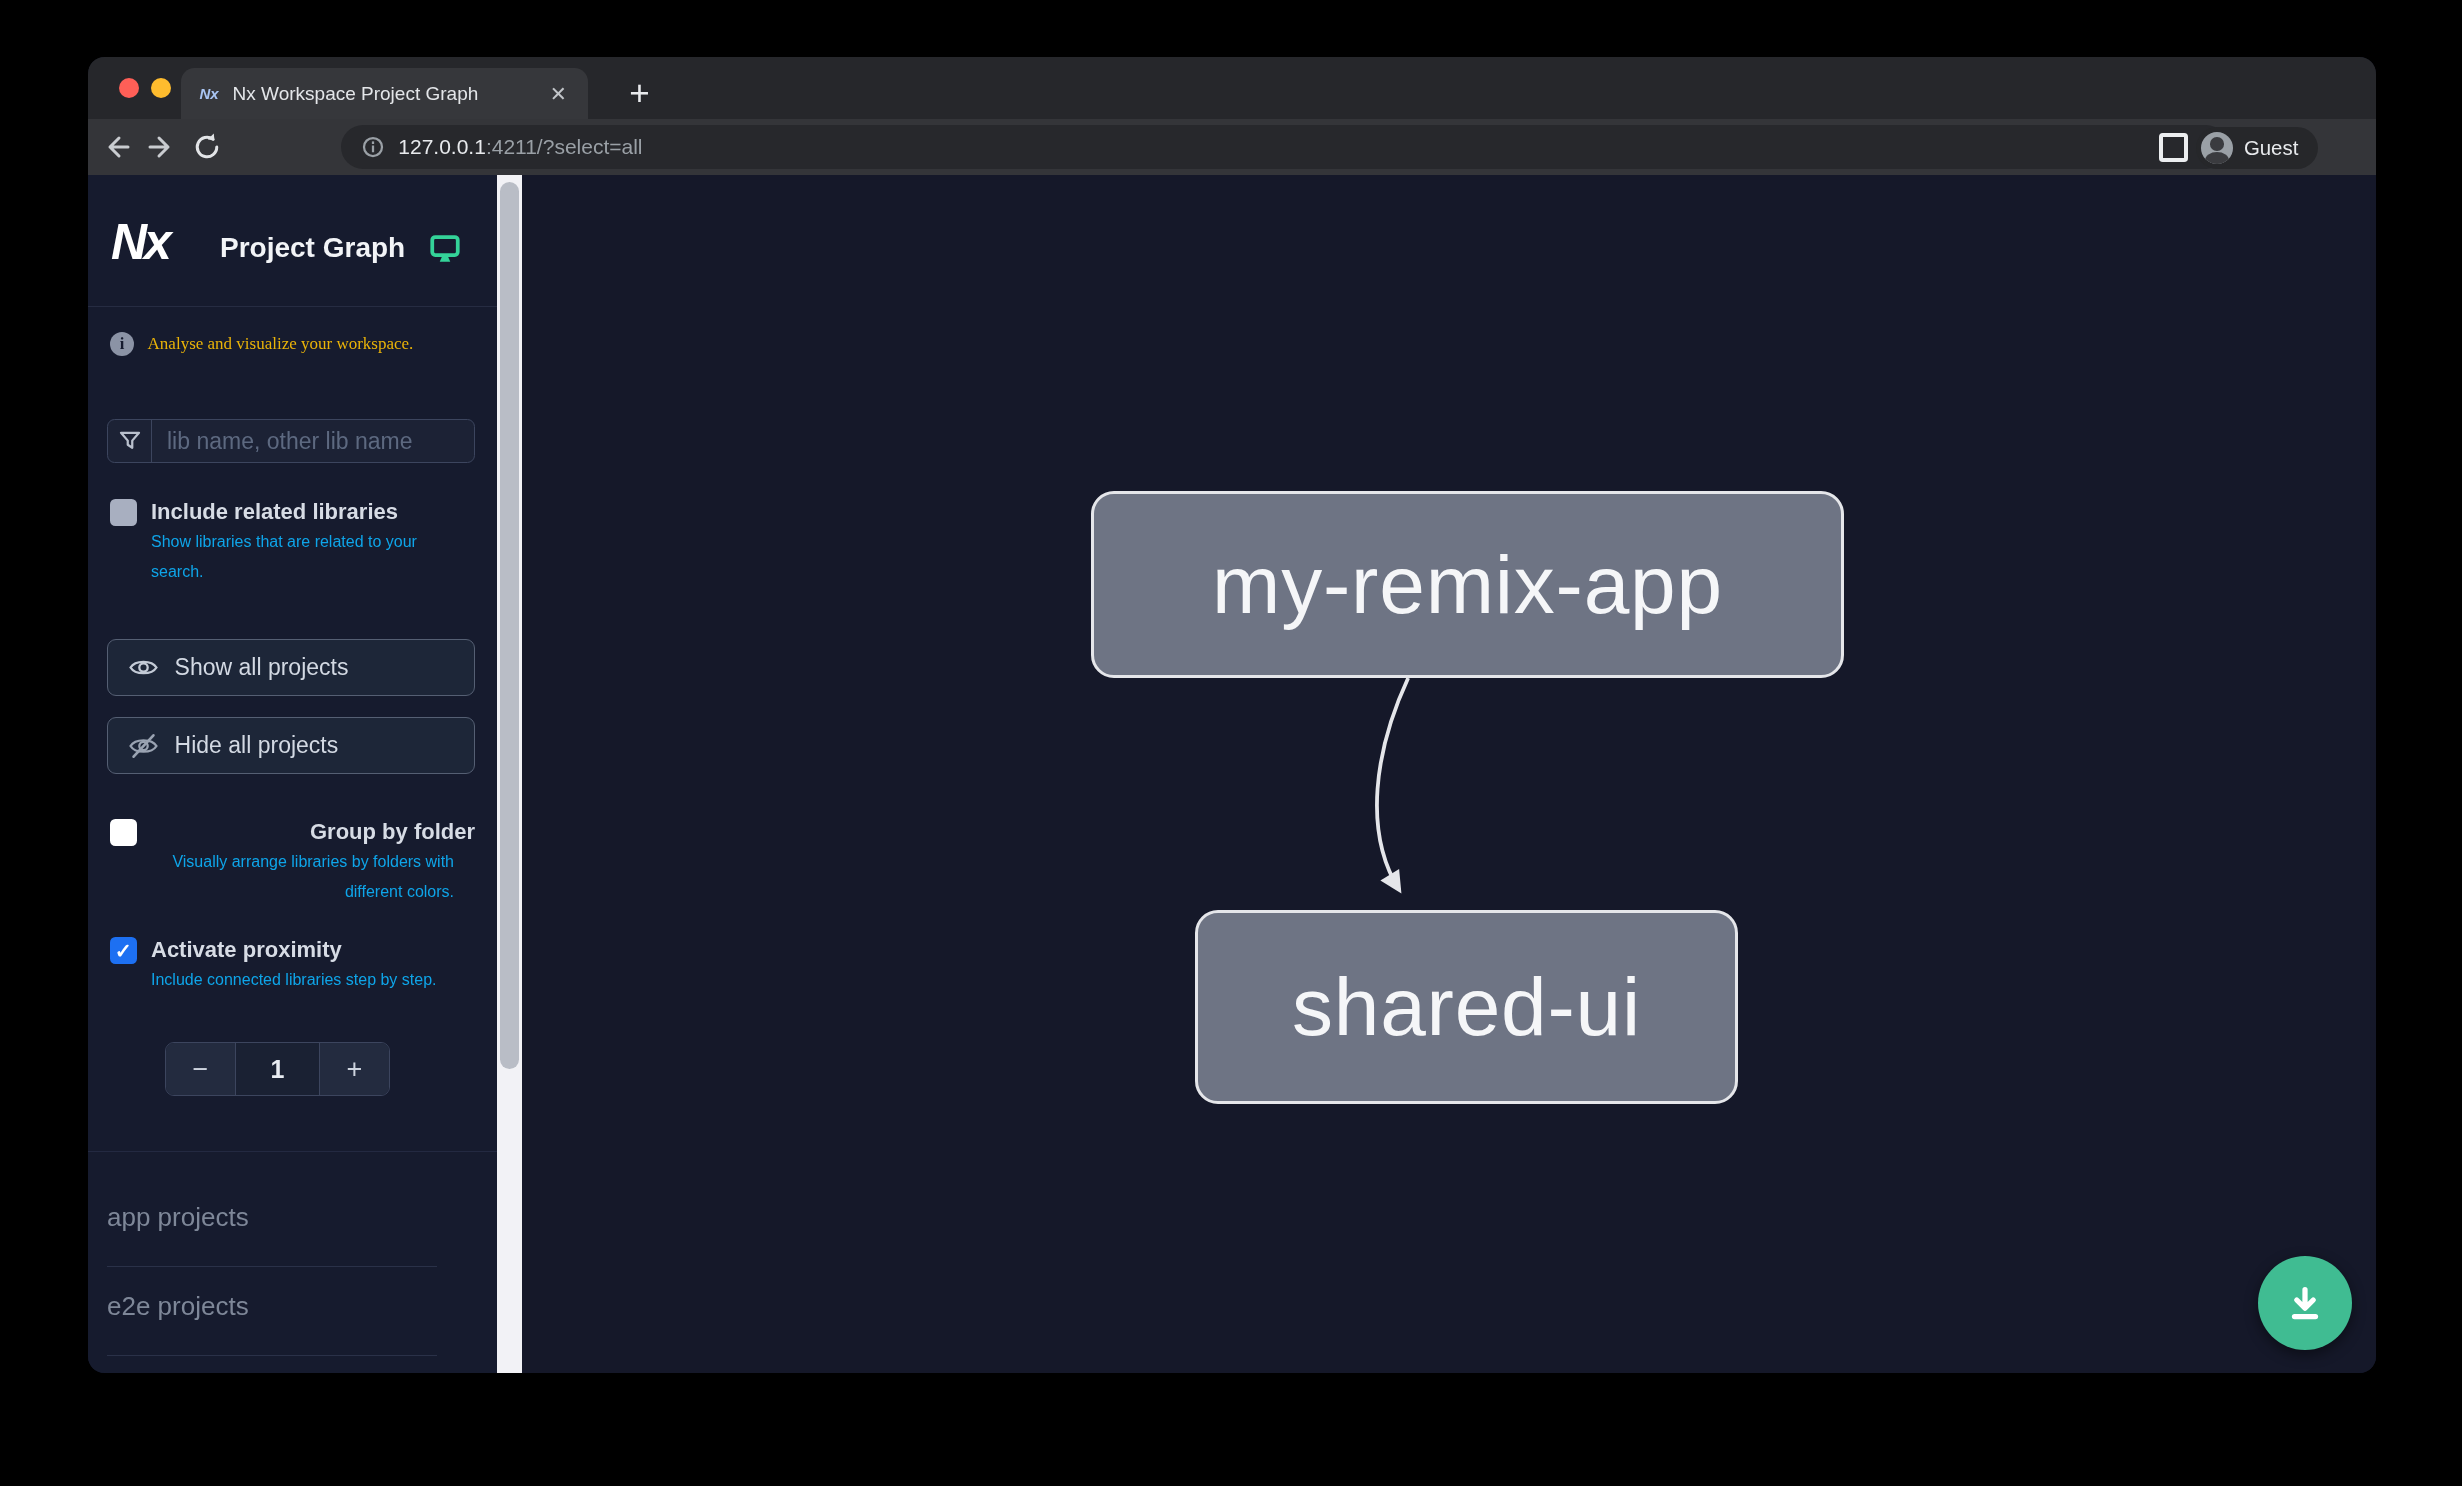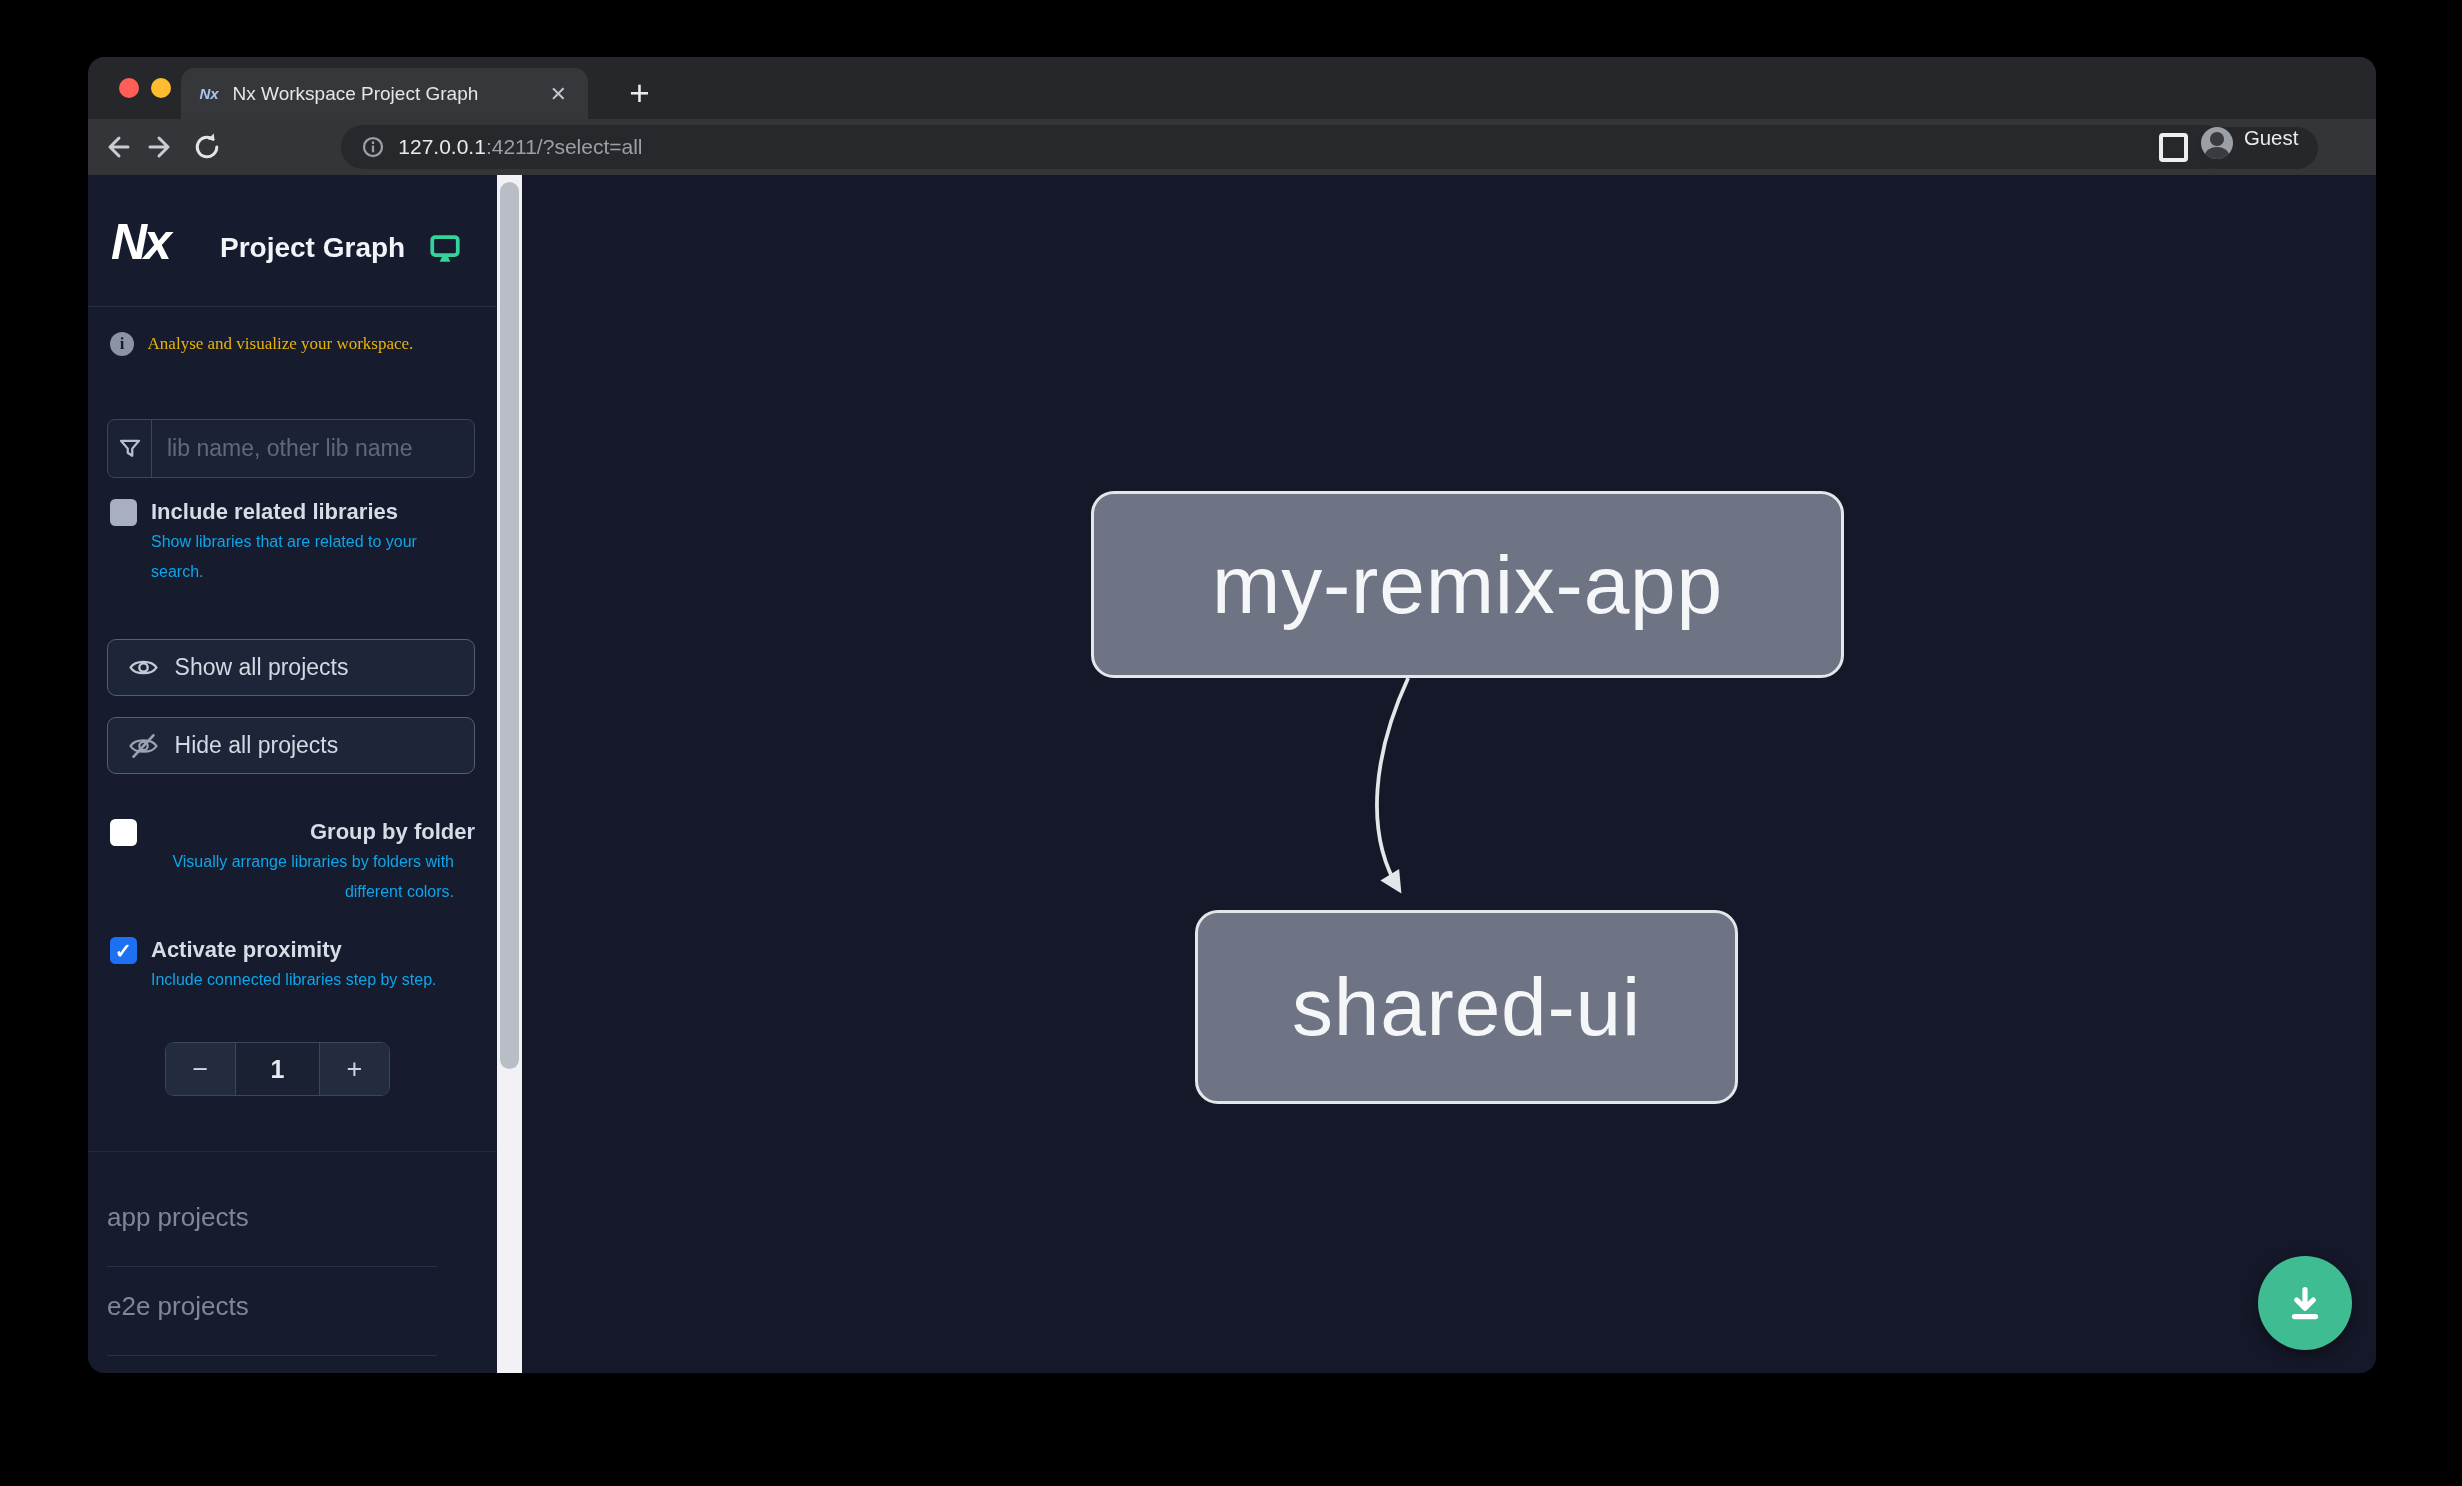--- a/index.html
+++ b/index.html
@@ -35,21 +35,21 @@
   .nav-ic { width:35px; height:35px; margin-left:10.6px; display:flex; align-items:center; justify-content:center; }
   .nav-ic svg { display:block; }
   .omnibox { position:absolute; left:253px; top:68px; width:1887px; height:44px;
              background:#27282c; border-radius:22px; display:flex; align-items:center;
              padding:0 19.7px; gap:13.6px; }
   .url { font-size:21px; color:#e8eaed; white-space:nowrap; }
   .url .dim { color:#9aa0a6; }
   .panel-ic { position:absolute; left:2071px; top:76px; width:29px; height:29px;
               border:4.5px solid #eceef0; border-radius:3.8px; }
   .guest { position:absolute; left:2108px; top:70px; height:42px; min-width:117px;
-           background:#26272a; border-radius:21px; display:flex; align-items:flex-start;
+           background:#26272a; border-radius:21px; display:flex; align-items:center;
            gap:10.6px; padding:0 19.7px 0 5.3px; }
   .guest .avatar { width:32px; height:32px; border-radius:50%; background:#9aa0a6; position:relative; overflow:hidden; }
   .guest .avatar:before { content:""; position:absolute; left:9px; top:5.3px; width:13.6px; height:13.6px;
                           border-radius:50%; background:#3a3b3f; }
   .guest .avatar:after  { content:""; position:absolute; left:3.8px; top:19.7px; width:24px; height:16.6px;
                           border-radius:50% 50% 0 0; background:#3a3b3f; }
   .guest-label { font-size:20.4px; color:#e8eaed; }
 
   
   .content { position:absolute; left:0; top:118px; width:2288px; height:1198px; display:flex; }
@@ -62,21 +62,21 @@
              color:#fff; letter-spacing:-3px; font-style:italic; }
   .app-title { position:absolute; left:132px; top:57px; font-size:28px; font-weight:700; color:#f2f4f7; }
   .monitor-ic { position:absolute; left:341px; top:59px; }
 
   .tagline-row { position:absolute; left:22px; top:157px; display:flex; align-items:center; gap:13.6px; }
   .info-ic { width:24px; height:24px; border-radius:50%; background:#8b93a5; color:#161b2e;
              font-size:16.6px; font-weight:700; display:flex; align-items:center; justify-content:center;
              font-family:"Liberation Serif", serif; flex:0 0 auto; }
   .tagline { font-size:17px; color:#eab308;font-family:Liberation Serif, serif; }
 
-  .searchbox { position:absolute; left:19px; top:244px; width:368px; height:59px;
+  .searchbox { position:absolute; left:19px; top:244px; width:368px; height:44px;
                background:#1c2235; border:1.5px solid #3c455e; border-radius:7.6px;
                display:flex; align-items:stretch; overflow:hidden; }
   .search-ic-cell { width:44px; border-right:1.5px solid #3c455e; display:flex;
                     align-items:center; justify-content:center; flex:0 0 auto; }
   .searchbox input { flex:1; background:transparent; border:0; outline:none;
                      font-family:"Liberation Sans", sans-serif; font-size:23px;
                      color:#cdd3de; padding:0 15px; }
   .searchbox input::placeholder { color:#5d6980; opacity:1; }
 
   .filter-block { position:absolute; left:22px; width:365px; }

